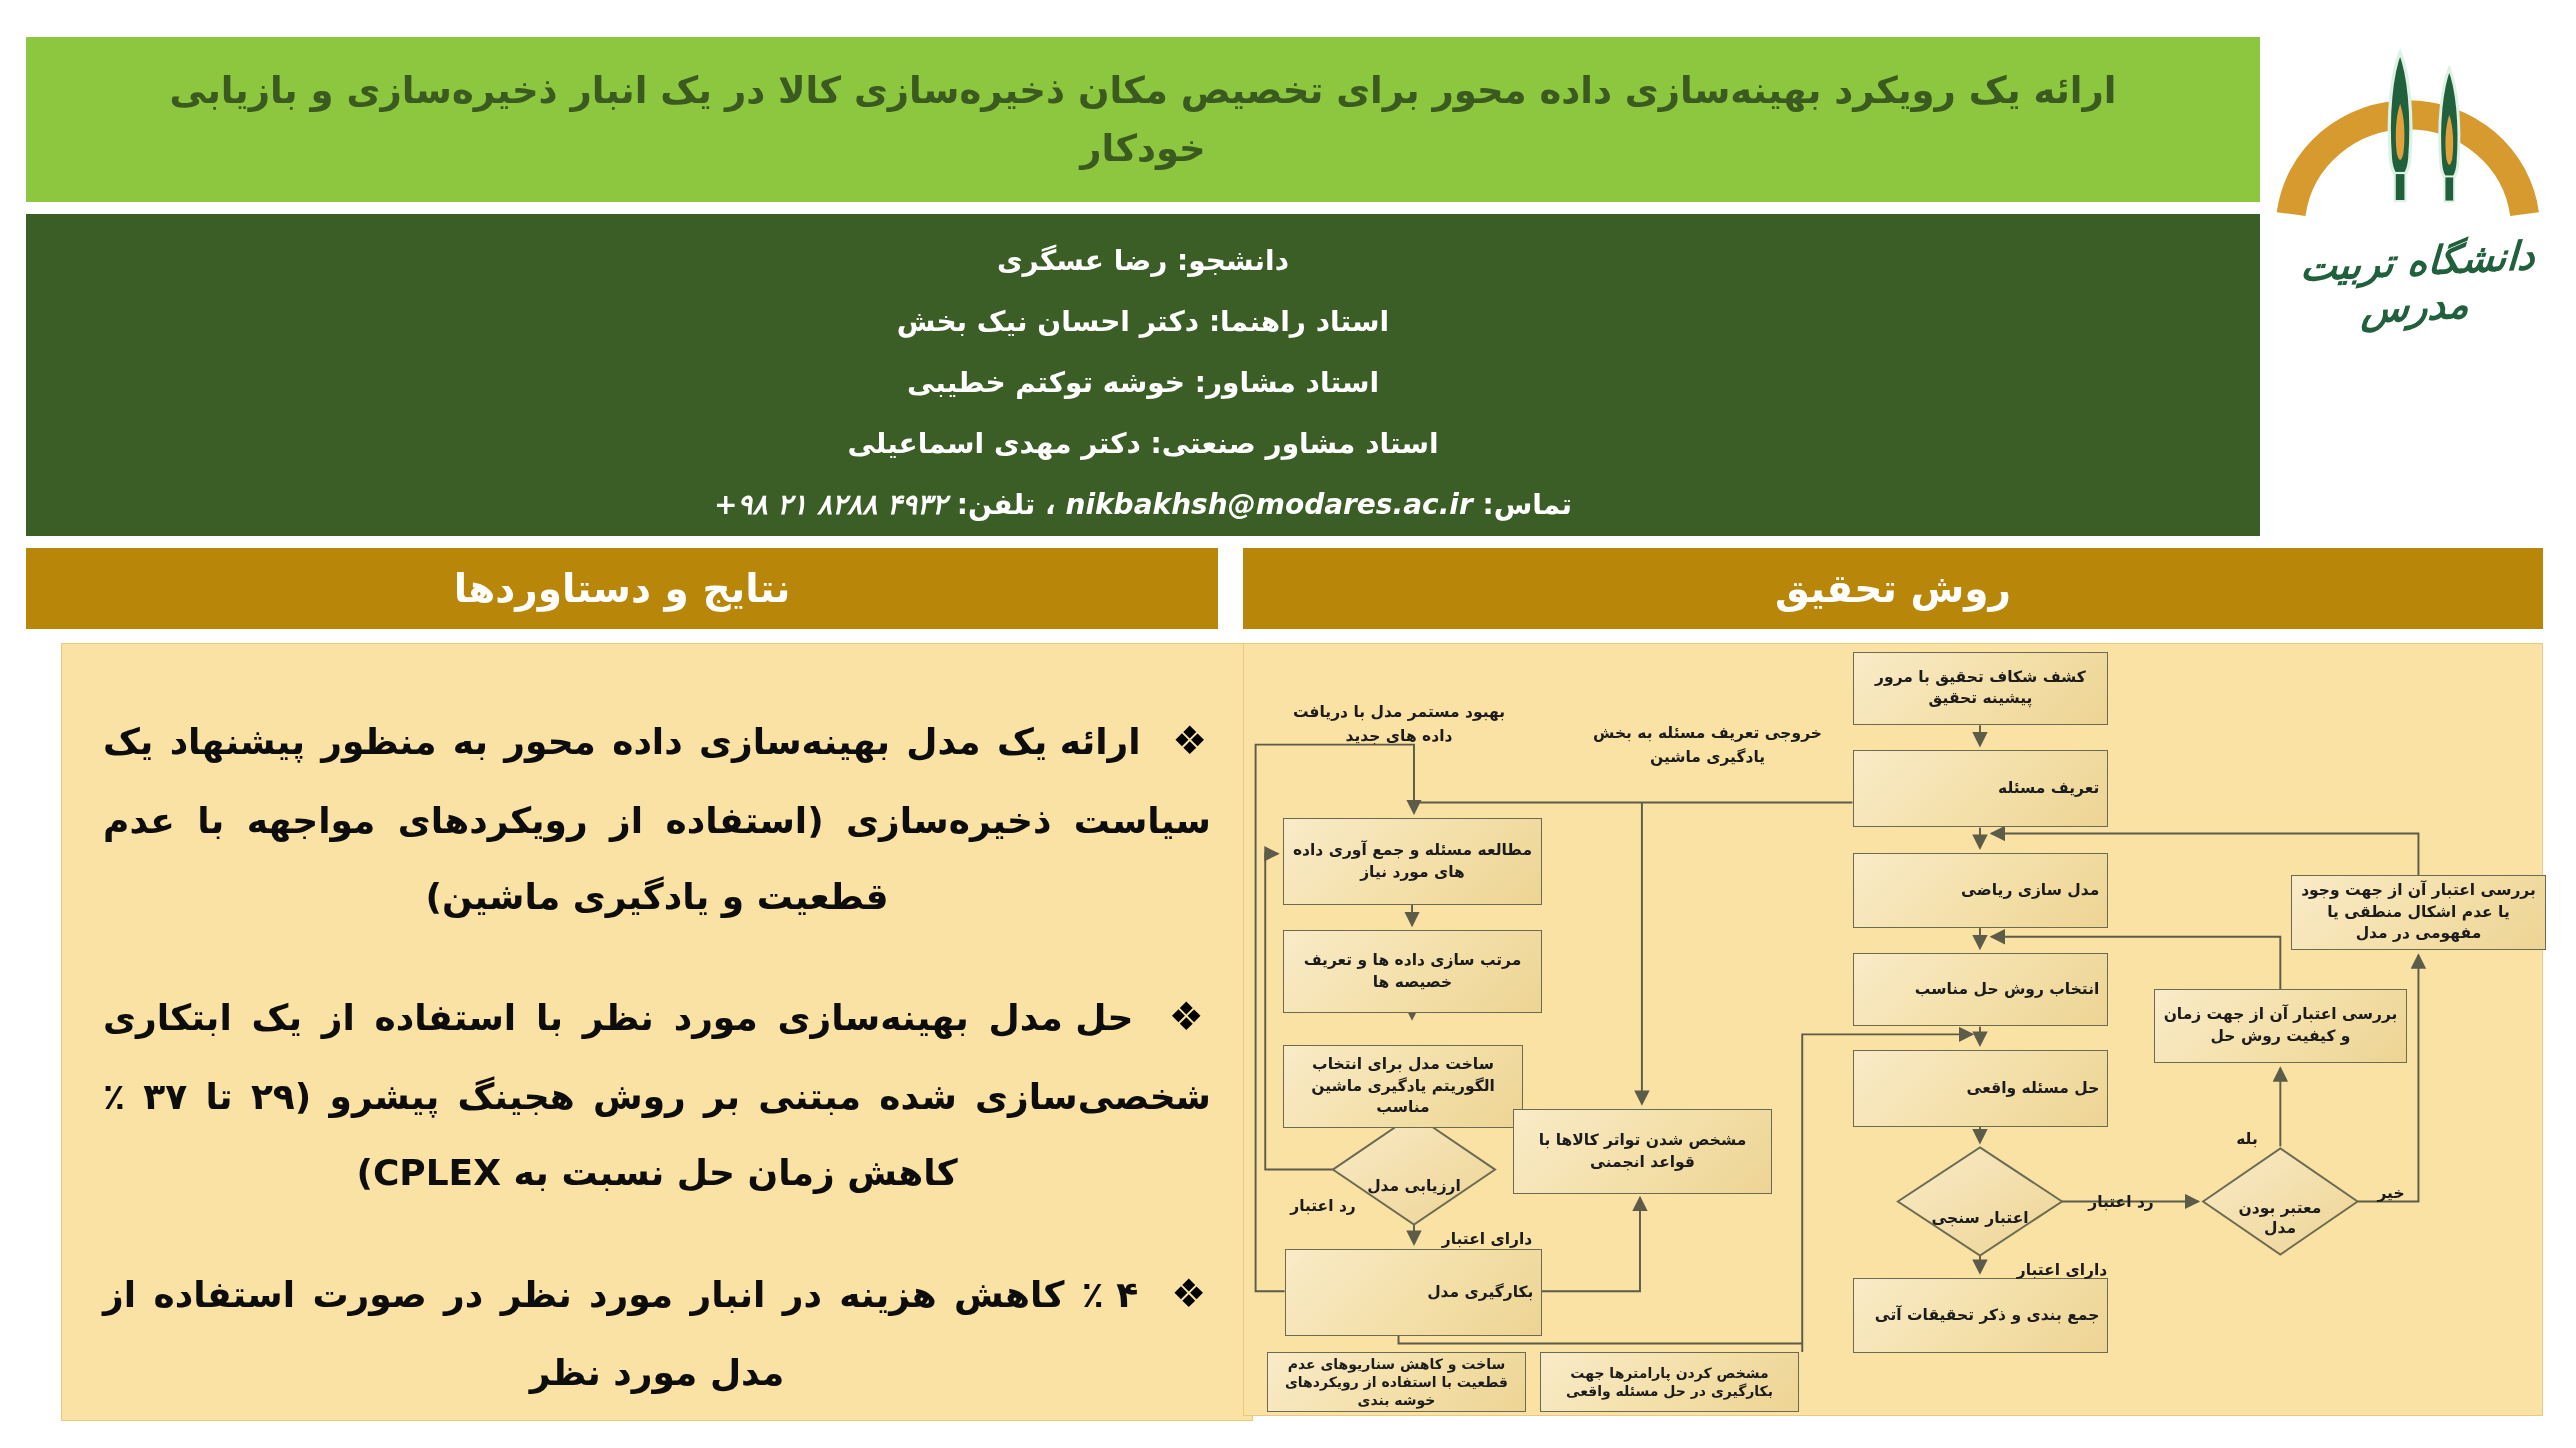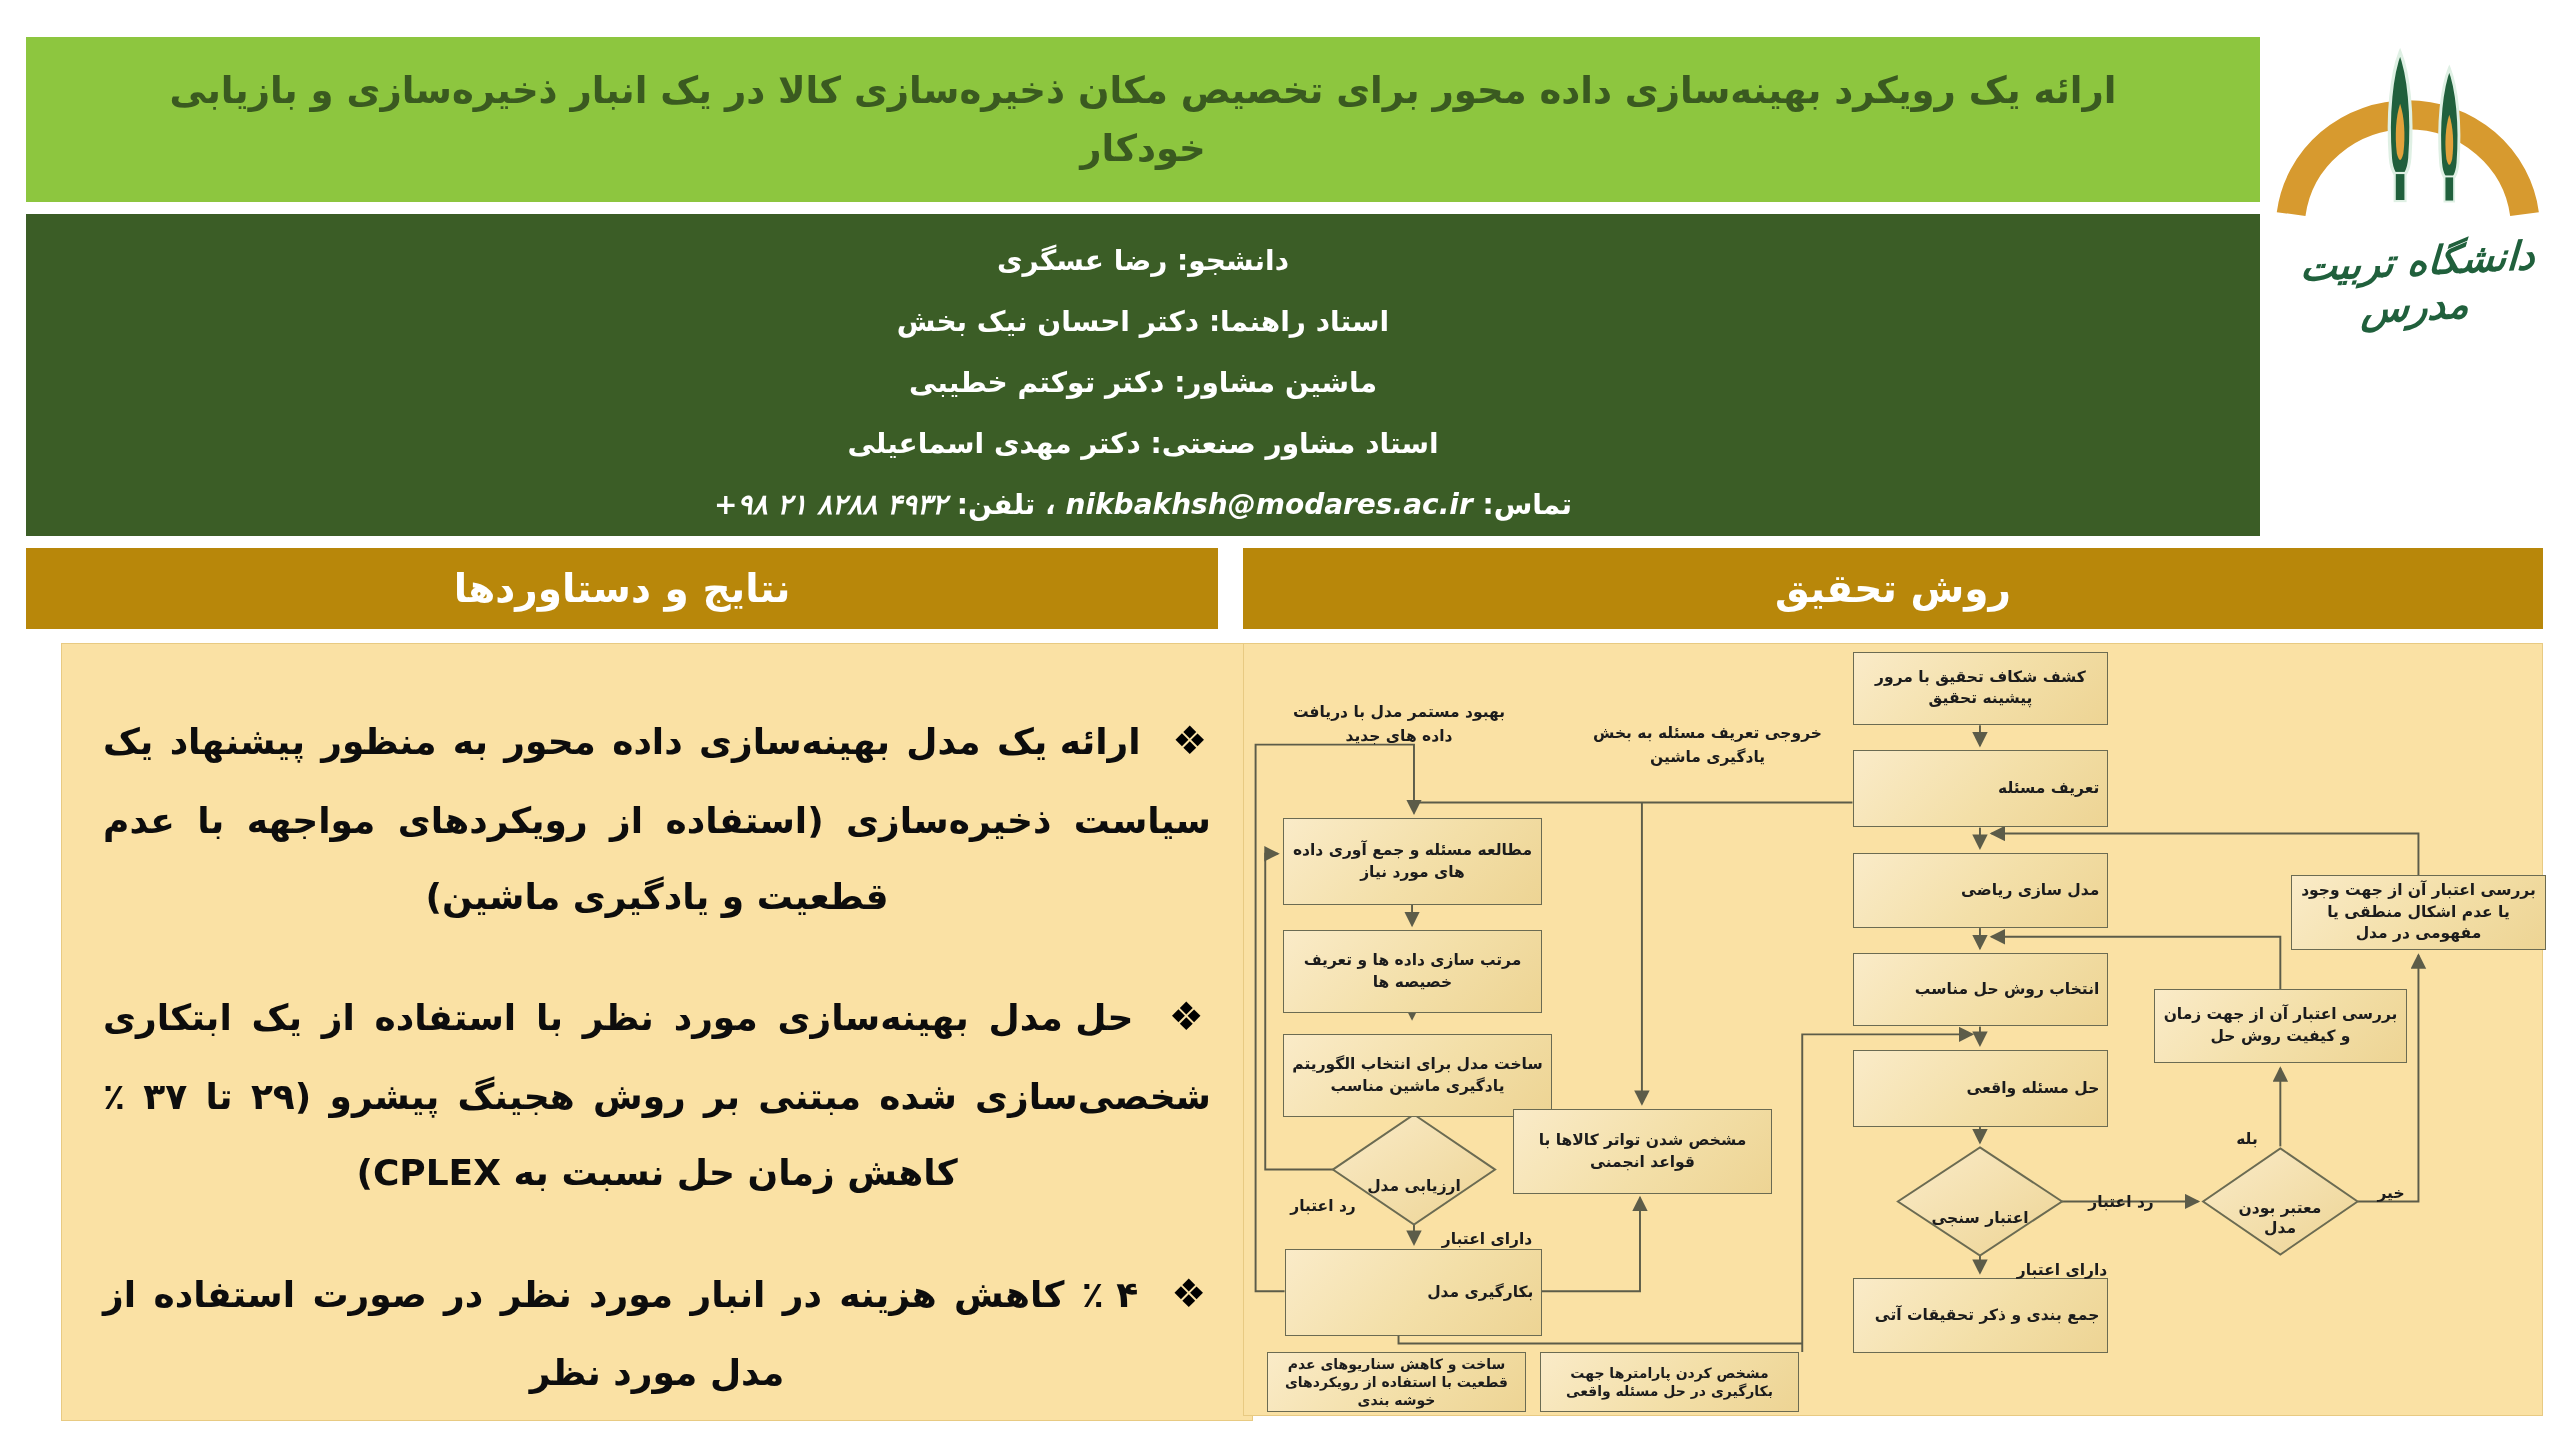--- a/index.html
+++ b/index.html
@@ -50,21 +50,21 @@
 </head>
 <body>
 
 <div class="page">
 
   <div class="title-band">ارائه یک رویکرد بهینه‌سازی داده محور برای تخصیص مکان ذخیره‌سازی کالا در یک انبار ذخیره‌سازی و بازیابی خودکار</div>
 
   <div class="info-band">
     <div class="line">دانشجو: رضا عسگری</div>
     <div class="line">استاد راهنما: دکتر احسان نیک بخش</div>
-    <div class="line">ماشین مشاور: دکتر توکتم خطیبی</div>
+    <div class="line">استاد مشاور: خوشه توکتم خطیبی</div>
     <div class="line">استاد مشاور صنعتی: دکتر مهدی اسماعیلی</div>
     <div class="line">
       <span>تماس:</span>
       <span class="ltr">nikbakhsh@modares.ac.ir</span>
       <span>، تلفن:</span>
       <span class="ltr">+۹۸ ۲۱ ۸۲۸۸ ۴۹۳۲</span>
     </div>
   </div>
 
   <div class="logo">
@@ -167,21 +167,21 @@
       </div>
     <div class="fnode" style="left:910px;top:345px;width:253px;height:74px">
         <span>بررسی اعتبار آن از جهت زمان و کیفیت روش حل</span>
       </div>
     <div class="fnode" style="left:39px;top:174px;width:259px;height:87px">
         <span>مطالعه مسئله و جمع آوری داده های مورد نیاز</span>
       </div>
     <div class="fnode" style="left:39px;top:286px;width:259px;height:83px">
         <span>مرتب سازی داده ها و تعریف خصیصه ها</span>
       </div>
-    <div class="fnode" style="left:39px;top:390px;width:269px;height:83px">
+    <div class="fnode" style="left:39px;top:401px;width:240px;height:83px">
         <span>ساخت مدل برای انتخاب الگوریتم یادگیری ماشین مناسب</span>
       </div>
     <div class="fnode" style="left:41px;top:605px;width:257px;height:87px">
         <span>بکارگیری مدل</span>
       </div>
     <div class="fnode" style="left:269px;top:465px;width:259px;height:85px">
         <span>مشخص شدن تواتر کالاها با قواعد انجمنی</span>
       </div>
     <div class="fnode small" style="left:23px;top:708px;width:259px;height:60px">
         <span>ساخت و کاهش سناریوهای عدم قطعیت با استفاده از رویکردهای خوشه بندی</span>

